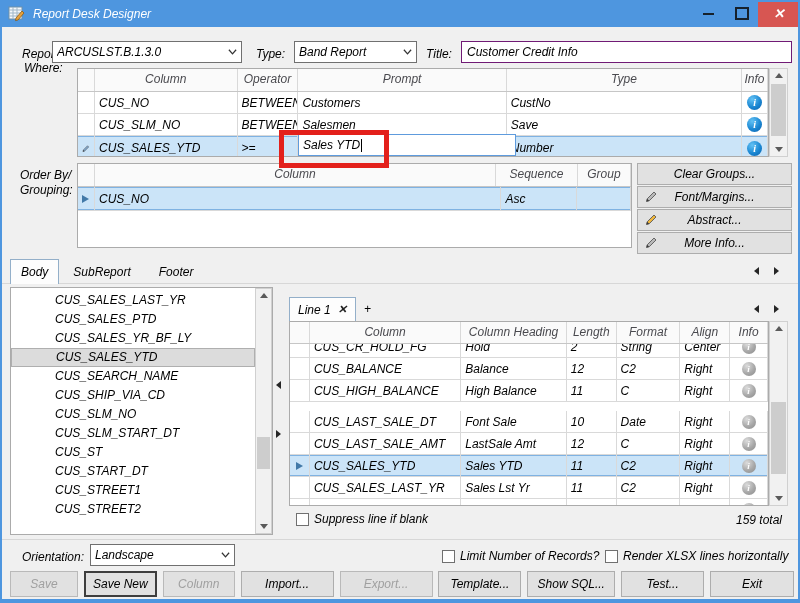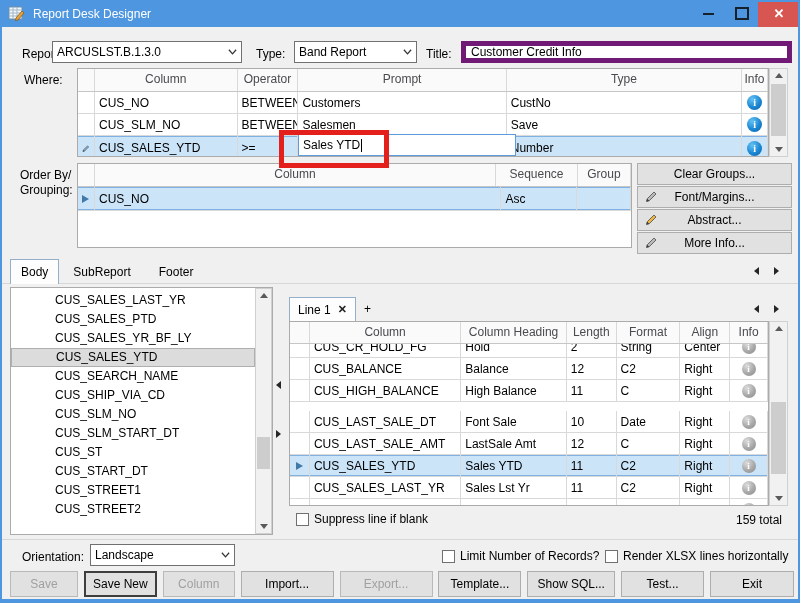--- a/index.html
+++ b/index.html
@@ -1,38 +1,39 @@
 <!DOCTYPE html>
 <html><head>
 <meta charset="utf-8">
 <style>
   html,body{margin:0;padding:0;background:#fff;}
   .win{
     position:relative;width:800px;height:603px;box-sizing:border-box;
     background:#F0F0F0;border:2px solid #4E96DF;border-bottom:4px solid #4E96DF;
     font-family:"Liberation Sans",sans-serif;font-size:12px;color:#000;
     overflow:hidden;
+    font-style:italic;
   }
   
   .titlebar{position:absolute;left:-2px;top:-2px;width:800px;height:27px;background:#4E96DF;display:flex;align-items:center;}
   .app-icon{margin-left:8px;width:17px;height:17px;}
   .win-title{color:#fff;margin-left:8px;font-size:12px;}
   .cap-btn{position:absolute;top:0;height:27px;display:flex;align-items:center;justify-content:center;cursor:default;}
   .cap-min{left:690px;width:36px;}
   .cap-max{left:724px;width:36px;}
   .cap-close{left:758px;width:42px;background:#D75652;color:#fff;font-size:13px;font-weight:bold;}
   .glyph-dash{width:11px;height:2px;background:#16212B;}
   .glyph-box{width:10px;height:9px;border:2px solid #16212B;background:transparent;}
   
   .abs{position:absolute;box-sizing:border-box;}
   .lbl{color:#000;}
   .combo{background:#fff;border:1px solid #707070;display:flex;align-items:center;padding:0 4px;height:22px;}
   .combo .val{flex:1;overflow:hidden;white-space:nowrap;}
   .chev{width:9px;height:6px;flex:none;margin-left:4px;}
-  .tinput{background:#fff;border:5px solid #701a75;display:flex;align-items:center;padding:0 5px;height:22px;}
+  .tinput{background:#fff;border:1px solid #701a75;display:flex;align-items:center;padding:0 5px;height:22px;}
   
   .grid{background:#fff;border:1px solid #ABABAB;overflow:hidden;}
   .g-head{display:flex;background:#FAFAFA;border-bottom:1px solid #C6C6C6;}
   .g-hcell{box-sizing:border-box;border-right:1px solid #D9D9D9;color:#4A4A4F;text-align:center;overflow:hidden;white-space:nowrap;}
   .g-row{display:flex;border-bottom:1px solid #D9D9D9;background:#fff;}
   .g-cell{box-sizing:border-box;border-right:1px solid #D9D9D9;padding:0 4px;overflow:hidden;white-space:nowrap;display:flex;align-items:center;}
   .g-row.sel{background:#CBE4F8;box-shadow:inset 0 1px 0 #7FB2E2, inset 0 -1px 0 #7FB2E2;}
   .g-row.clipped{overflow:hidden;}
   .marker-arrow{width:0;height:0;border-left:7px solid #4279A8;border-top:4px solid transparent;border-bottom:4px solid transparent;margin:0 auto;}
   
@@ -105,21 +106,21 @@
     <span class="val">Band Report</span>
     <svg class="chev" viewBox="0 0 10 6">
         <polyline points="1,0.5 5,5 9,0.5" fill="none" stroke="#333" stroke-width="1.4"></polyline>
       </svg>
   </div>
   <div class="abs lbl" style="left:424px;top:45px;">Title:</div>
   <div class="abs tinput" style="left:459px;top:39px;width:331px;">
     <span>Customer Credit Info</span>
   </div>
 
-  <div class="abs lbl" style="left:22px;top:71px;">Where:</div>
+  <div class="abs lbl" style="left:22px;top:59px;">Where:</div>
   <div class="abs grid" style="left:75px;top:66px;width:692px;height:89px;">
     <div class="g-head" style="height:22px;line-height:21px;" id="where-head">
         <div class="g-hcell" style="width: 17px;"></div>
         <div class="g-hcell" style="width: 143px;">Column</div>
         <div class="g-hcell" style="width: 61px;">Operator</div>
         <div class="g-hcell" style="width: 209px;">Prompt</div>
         <div class="g-hcell" style="width: 236px;">Type</div>
         <div class="g-hcell" style="width: 26px;">Info</div>
       </div>
     <div id="where-rows">

